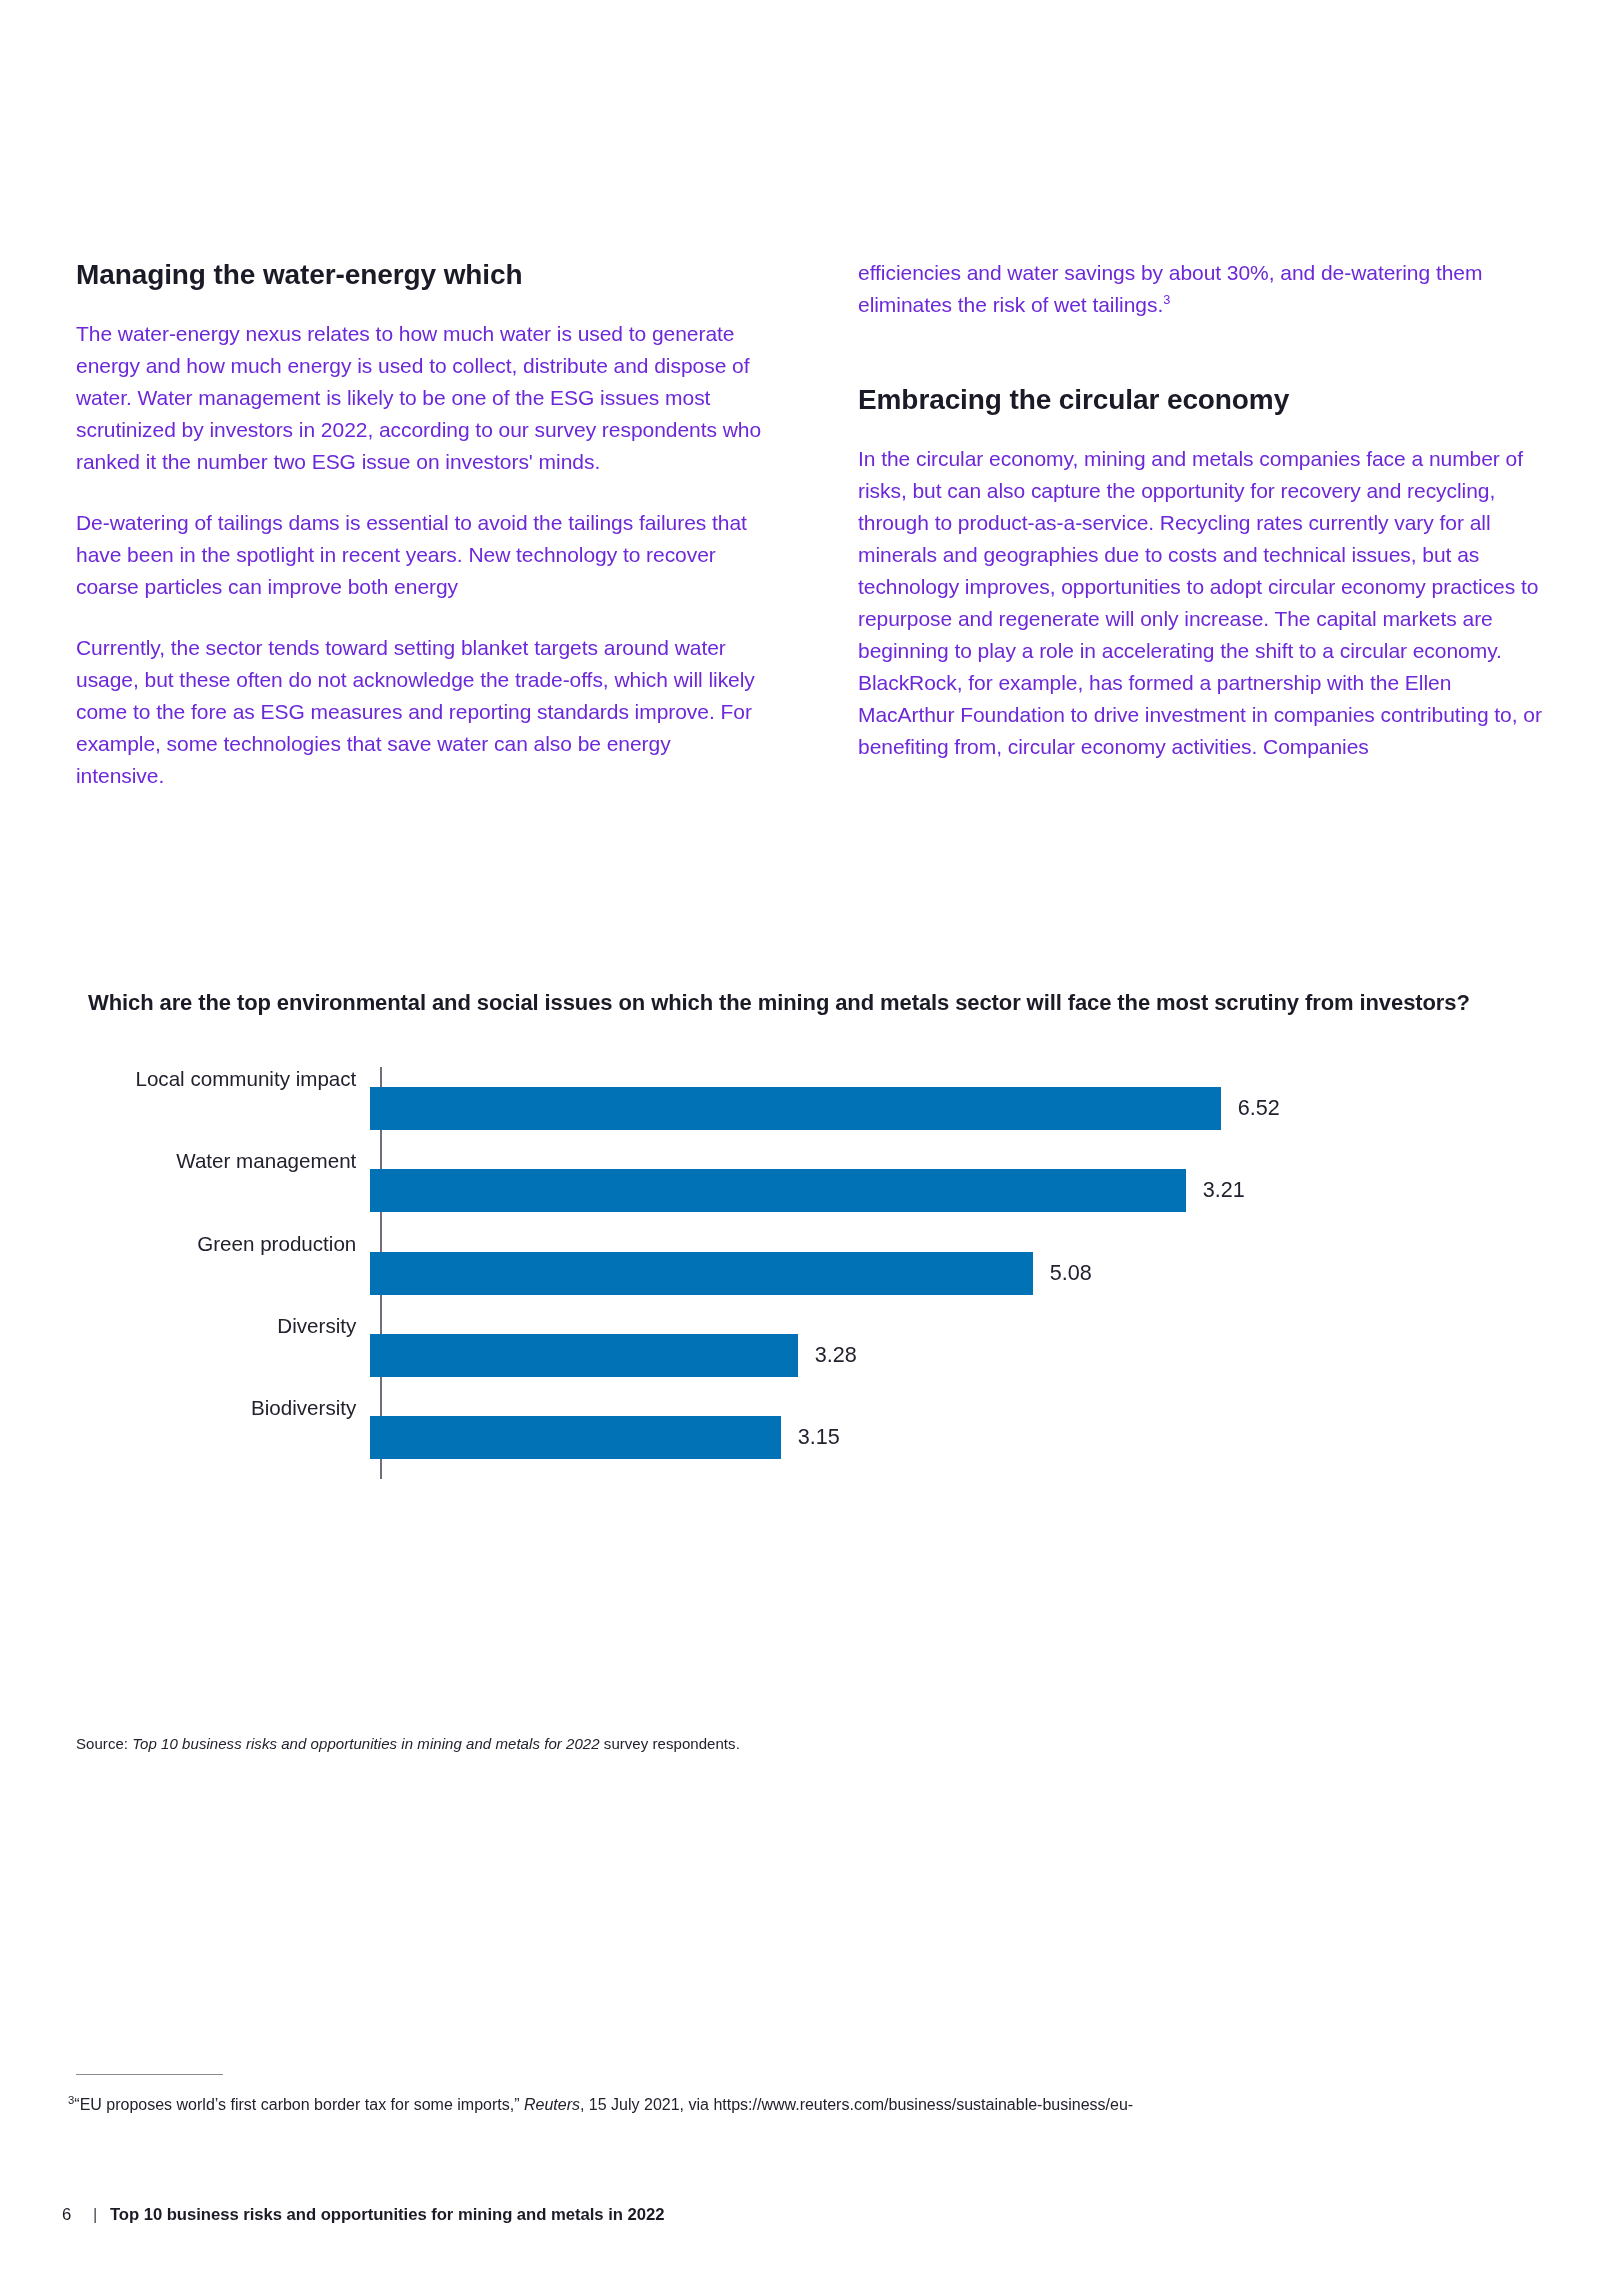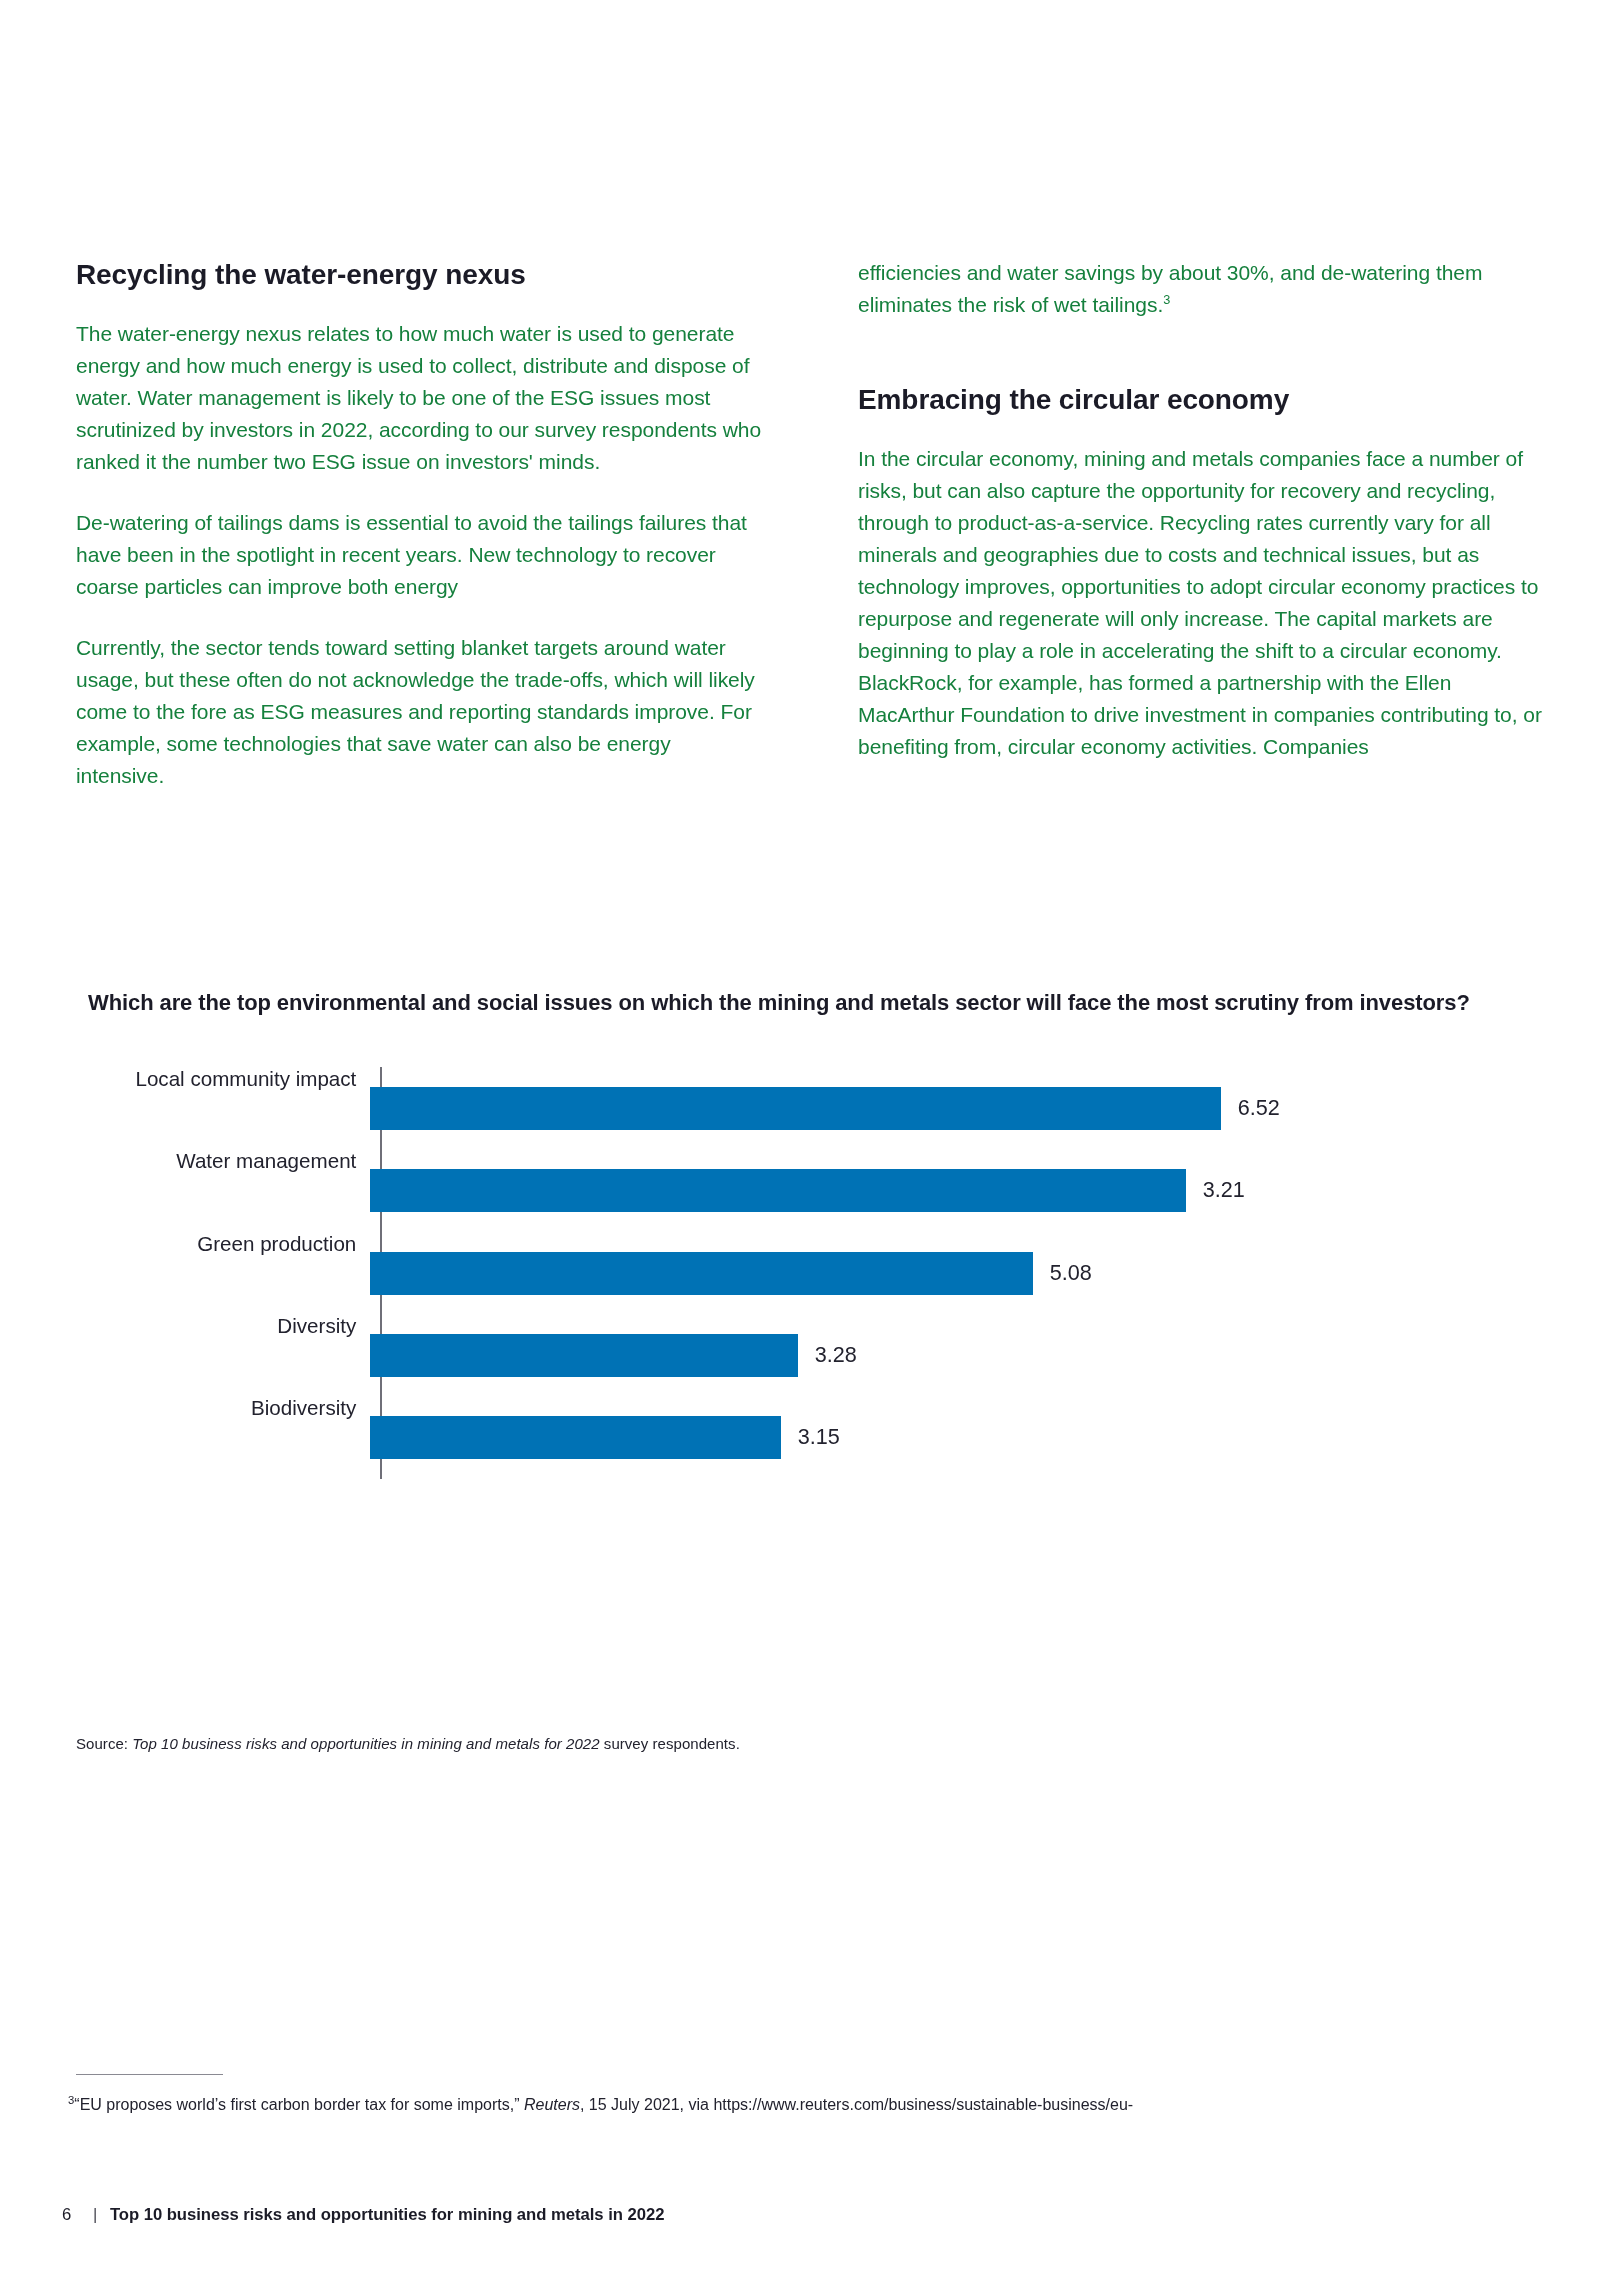--- a/index.html
+++ b/index.html
@@ -33,21 +33,21 @@
     margin:0 0 25.5px 0;
     letter-spacing:-0.1px;
     color:#1b1b27;
   }
   .col.right h2.section-head{margin-top:61px;}
 
   p.body{
     font-size:21px;
     line-height:32px;
     margin:0 0 29px 0;
-    color:#15803d;
+    color:#6d28d9;
     letter-spacing:-0.05px;
   }
   p.body:last-child{margin-bottom:0;}
   sup.fn{font-size:12.7px;vertical-align:super;line-height:0;}
 
   
   .chart-block{
     position:absolute;
     left:76px;top:972px;
     width:1470px;
@@ -150,21 +150,21 @@
   .pagefoot .ftitle{font-weight:700;letter-spacing:-0.05px;}
 </style>
 </head>
 <body>
 
 <div class="page">
 
   <div class="cols">
 
     <div class="col left">
-      <h2 class="section-head">Recycling the water-energy nexus</h2>
+      <h2 class="section-head">Managing the water-energy which</h2>
       <p class="body">The water-energy nexus relates to how much water is used to generate energy and how much energy is used to collect, distribute and dispose of water. Water management is likely to be one of the ESG issues most scrutinized by investors in 2022, according to our survey respondents who ranked it the number two ESG issue on investors' minds.</p>
       <p class="body">De-watering of tailings dams is essential to avoid the tailings failures that have been in the spotlight in recent years. New technology to recover coarse particles can improve both energy</p>
       <p class="body">Currently, the sector tends toward setting blanket targets around water usage, but these often do not acknowledge the trade-offs, which will likely come to the fore as ESG measures and reporting standards improve. For example, some technologies that save water can also be energy intensive.</p>
     </div><div class="col right">
       <p class="body"><span>efficiencies and water savings by about 30%, and de-watering them eliminates the risk of wet tailings.</span><sup class="fn">3</sup></p>
       <h2 class="section-head">Embracing the circular economy</h2>
       <p class="body">In the circular economy, mining and metals companies face a number of risks, but can also capture the opportunity for recovery and recycling, through to product-as-a-service. Recycling rates currently vary for all minerals and geographies due to costs and technical issues, but as technology improves, opportunities to adopt circular economy practices to repurpose and regenerate will only increase. The capital markets are beginning to play a role in accelerating the shift to a circular economy. BlackRock, for example, has formed a partnership with the Ellen MacArthur Foundation to drive investment in companies contributing to, or benefiting from, circular economy activities. Companies</p>
     </div>
   </div>
 

